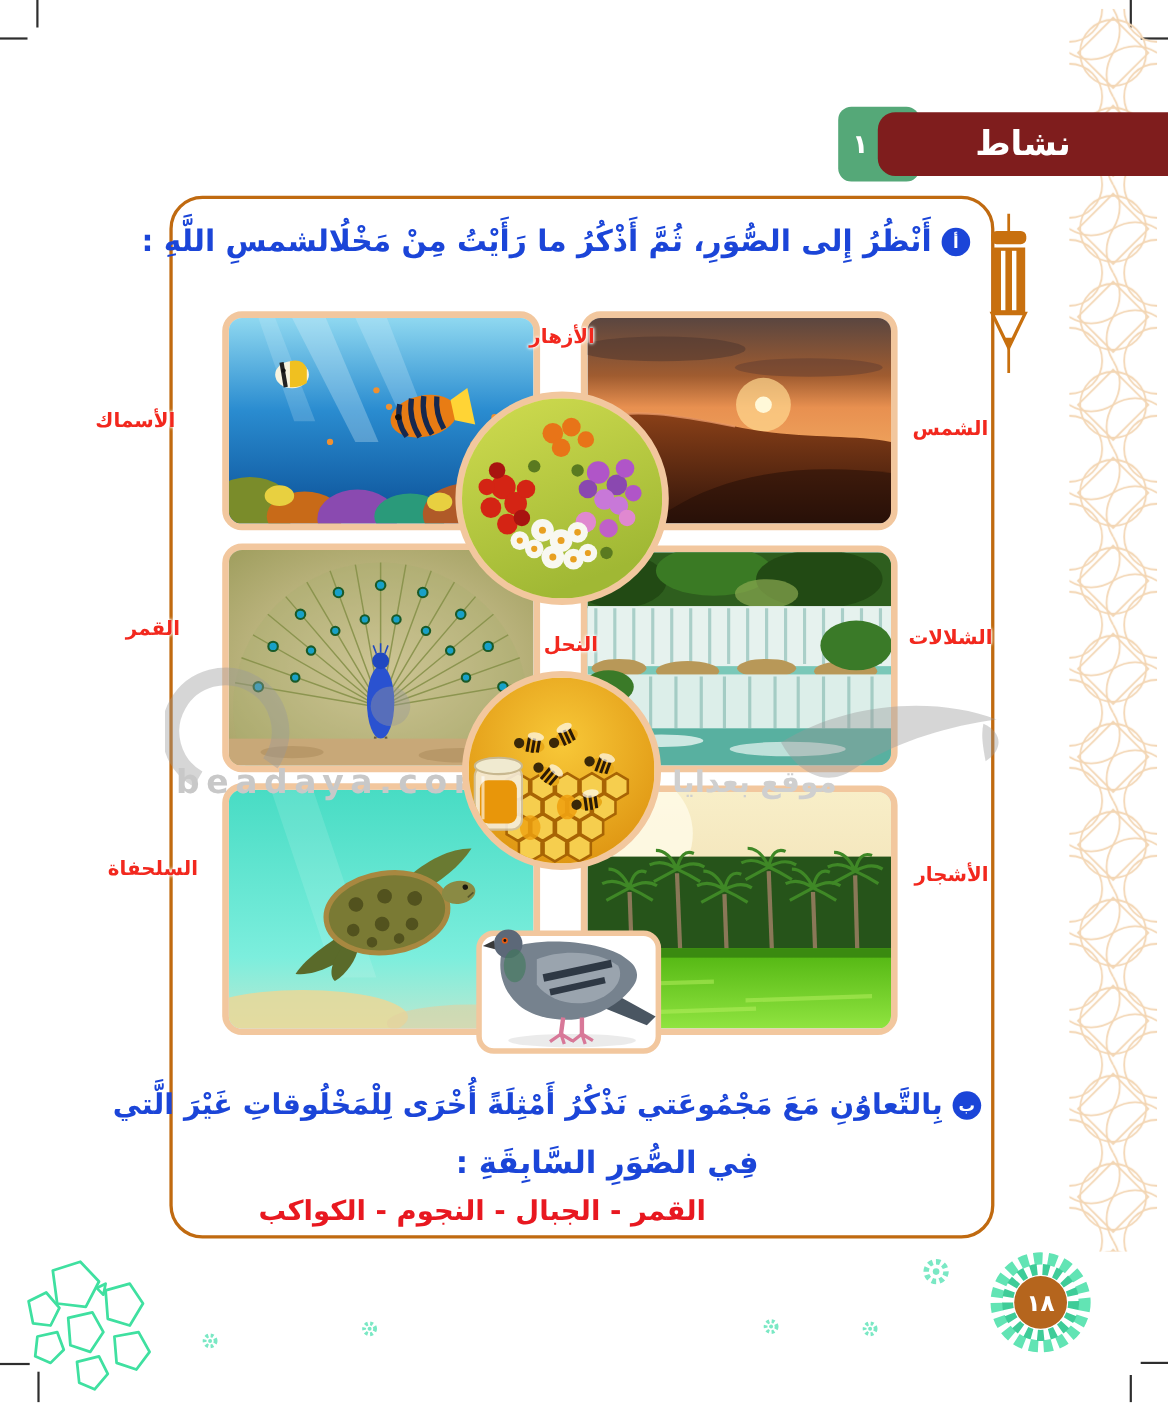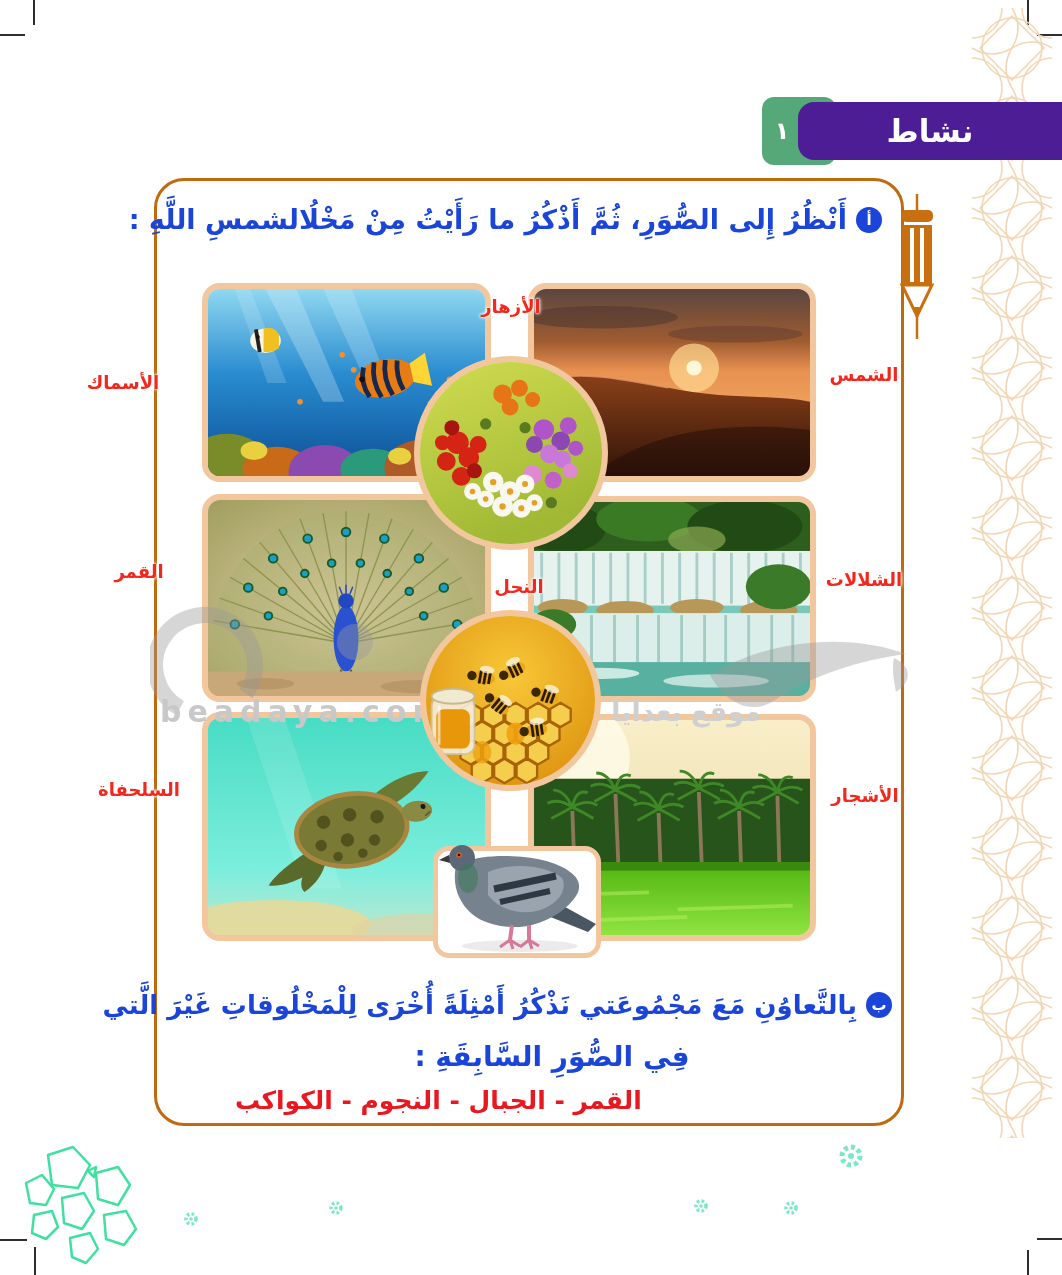--- a/index.html
+++ b/index.html
@@ -5,21 +5,21 @@
   html,body{margin:0;padding:0;background:#fff;}
   .page{position:relative;width:1062px;height:1275px;background:#ffffff;overflow:hidden;
         font-family:"DejaVu Sans",sans-serif;}
   .abs{position:absolute;}
   
   .crop{position:absolute;background:#2e2e2e;}
   
   .banner-tab{position:absolute;left:762px;top:97px;width:74px;height:68px;background:#55A878;border-radius:12px;z-index:2;}
   .banner-num{position:absolute;left:762px;top:97px;width:40px;height:68px;z-index:4;color:#fff;
               font-size:24px;font-weight:bold;display:flex;align-items:center;justify-content:center;}
-  .banner-bar{position:absolute;left:798px;top:102px;width:264px;height:58px;background:#4c1d95;
+  .banner-bar{position:absolute;left:798px;top:102px;width:264px;height:58px;background:#7f1d1d;
               border-radius:16px 0 0 16px;z-index:3;display:flex;align-items:center;justify-content:center;
               color:#fff;font-size:31px;font-weight:bold;}
   
   .content-box{position:absolute;left:154px;top:178px;width:750px;height:948px;background:#fff;
                border:3px solid #C06A10;border-radius:30px;z-index:1;box-sizing:border-box;}
   
   .prompt{position:absolute;display:flex;direction:rtl;align-items:center;gap:9px;
           color:#1B45D8;font-weight:bold;white-space:nowrap;z-index:5;}
   .marker{flex:0 0 auto;width:26px;height:26px;border-radius:50%;background:#1B45D8;color:#fff;
           font-size:15px;font-weight:bold;display:flex;align-items:center;justify-content:center;}
@@ -448,21 +448,21 @@
       <path d="M60,62 C84,52 118,55 134,68 C140,80 130,94 112,100 C92,106 70,99 60,85 Z" fill="#9AA4AE"></path>
       <path d="M66,79 L128,66" stroke="#2E3844" stroke-width="7"></path>
       <path d="M72,92 L122,81" stroke="#2E3844" stroke-width="6"></path>
       <path d="M84,115 L82,130 M101,115 L101,130" stroke="#D87898" stroke-width="4"></path>
       <path d="M82,130 L72,137 M82,130 L85,139 M82,130 L92,136 M101,130 L92,137 M101,130 L104,139 M101,130 L111,136" stroke="#D87898" stroke-width="3"></path>
     </svg>
   </div>
 
   <div class="photo-label" style="left:69px;top:372px;width:108px;">الأسماك</div>
   <div class="photo-label" style="left:452px;top:296px;width:118px;">الأزهار</div>
-  <div class="photo-label" style="left:818px;top:364px;width:92px;">الشمس</div>
+  <div class="photo-label" style="left:818px;top:379px;width:92px;">الشمس</div>
   <div class="photo-label" style="left:92px;top:561px;width:94px;">القمر</div>
   <div class="photo-label" style="left:474px;top:576px;width:90px;">النحل</div>
   <div class="photo-label" style="left:812px;top:569px;width:104px;">الشلالات</div>
   <div class="photo-label" style="left:80px;top:779px;width:118px;">السلحفاة</div>
   <div class="photo-label" style="left:816px;top:785px;width:98px;">الأشجار</div>
 
   <div class="abs" style="left:150px;top:580px;width:760px;height:175px;z-index:4;opacity:0.4;">
     <svg width="760" height="175">
       <circle cx="55" cy="85" r="50" fill="none" stroke="#9A9A9A" stroke-width="16" stroke-dasharray="240 74" transform="rotate(120 55 85)"></circle>
       <circle cx="205" cy="62" r="18" fill="#9A9A9A"></circle>
@@ -520,14 +520,22 @@
         <circle cx="8" cy="8" r="1.8" fill="#7AE8C4"></circle>
       </svg>
   </div>
   <div class="deco" style="left:838px;top:1143px;">
     <svg width="26" height="26">
         <circle cx="13" cy="13" r="9" fill="none" stroke="#7AE8C4" stroke-width="5" stroke-dasharray="4 3"></circle>
         <circle cx="13" cy="13" r="3" fill="#7AE8C4"></circle>
       </svg>
   </div>
 
+  <div class="deco" style="left:898px;top:1136px;width:96px;height:96px;z-index:2;">
+    <svg width="96" height="96">
+      <circle cx="48" cy="48" r="40" fill="none" stroke="#62E4B4" stroke-width="11" stroke-dasharray="8 5"></circle>
+      <circle cx="48" cy="48" r="30" fill="none" stroke="#3ECC98" stroke-width="10" stroke-dasharray="6 5"></circle>
+      <circle cx="48" cy="48" r="24" fill="#B5651D"></circle>
+      <text x="48" y="56" text-anchor="middle" fill="#FFFFFF" font-size="21" font-weight="bold" font-family="DejaVu Sans, sans-serif">١٨</text>
+    </svg>
+  </div>
 
 </div>
 
 </body></html>

